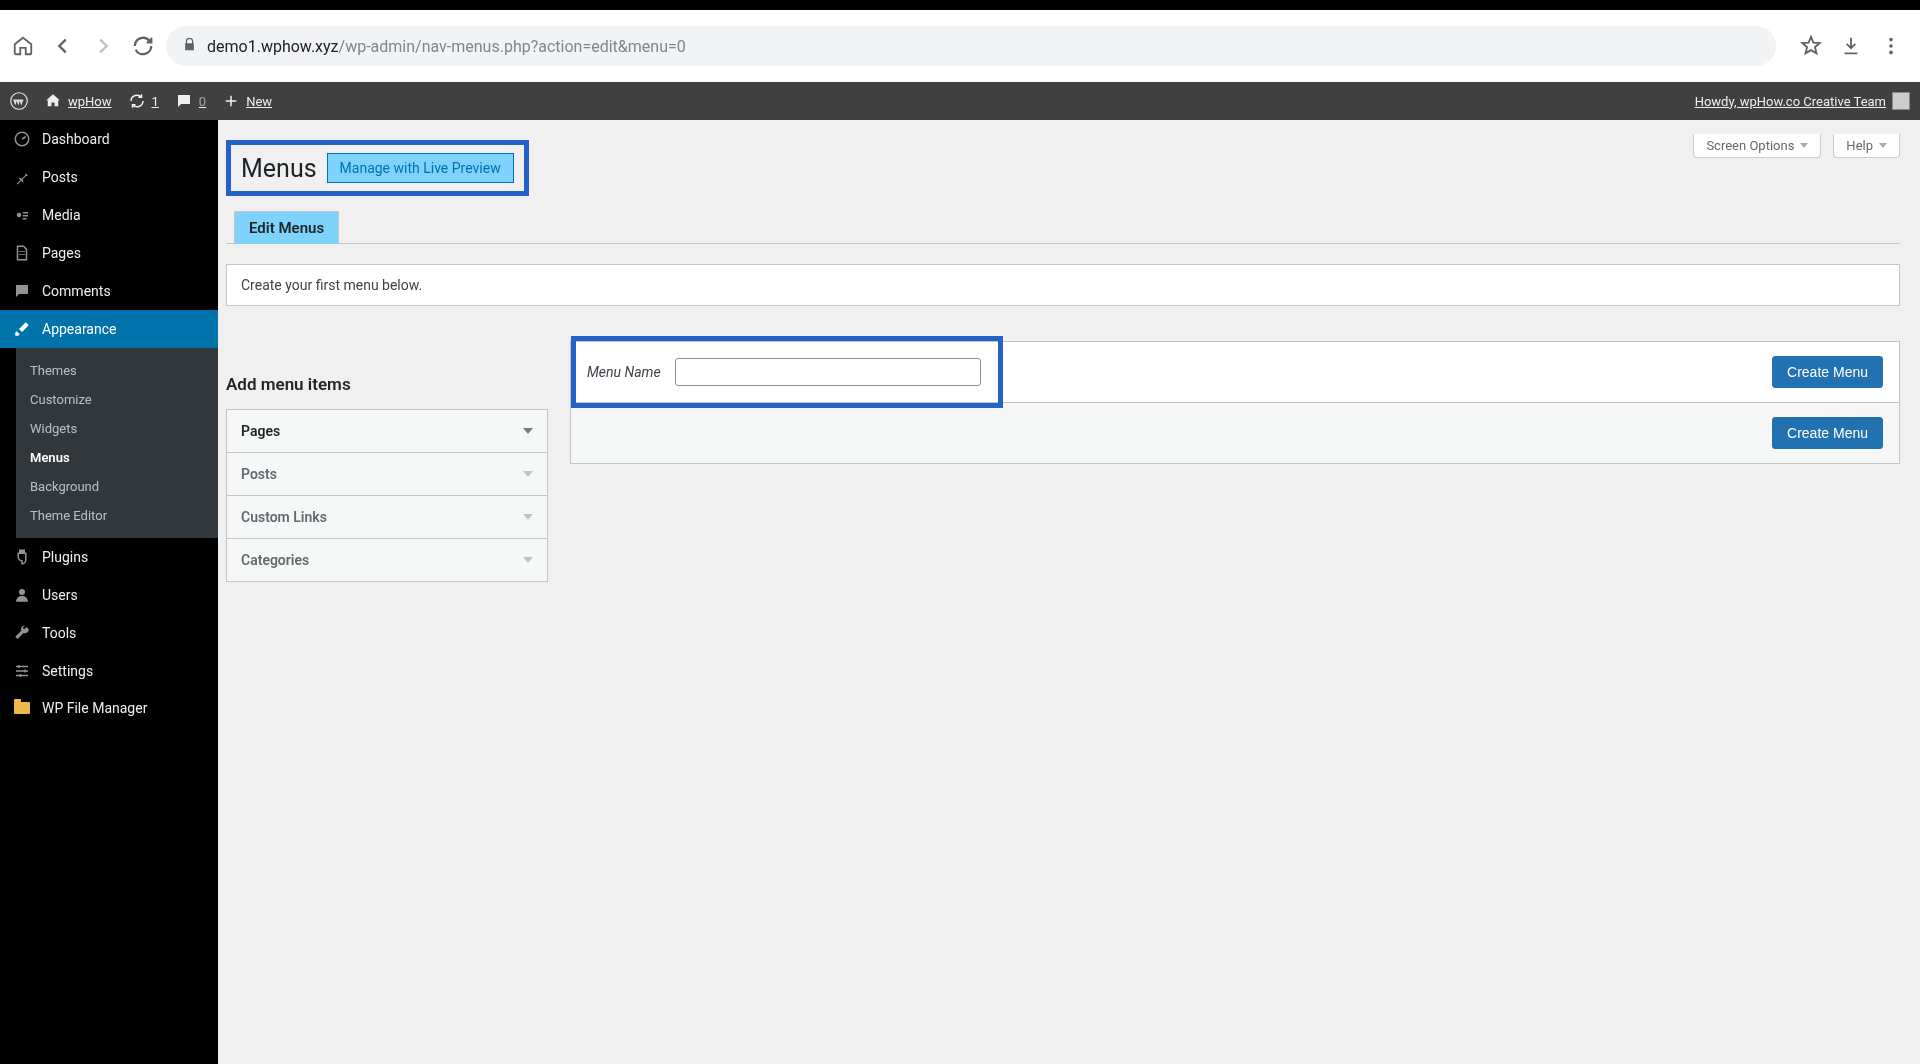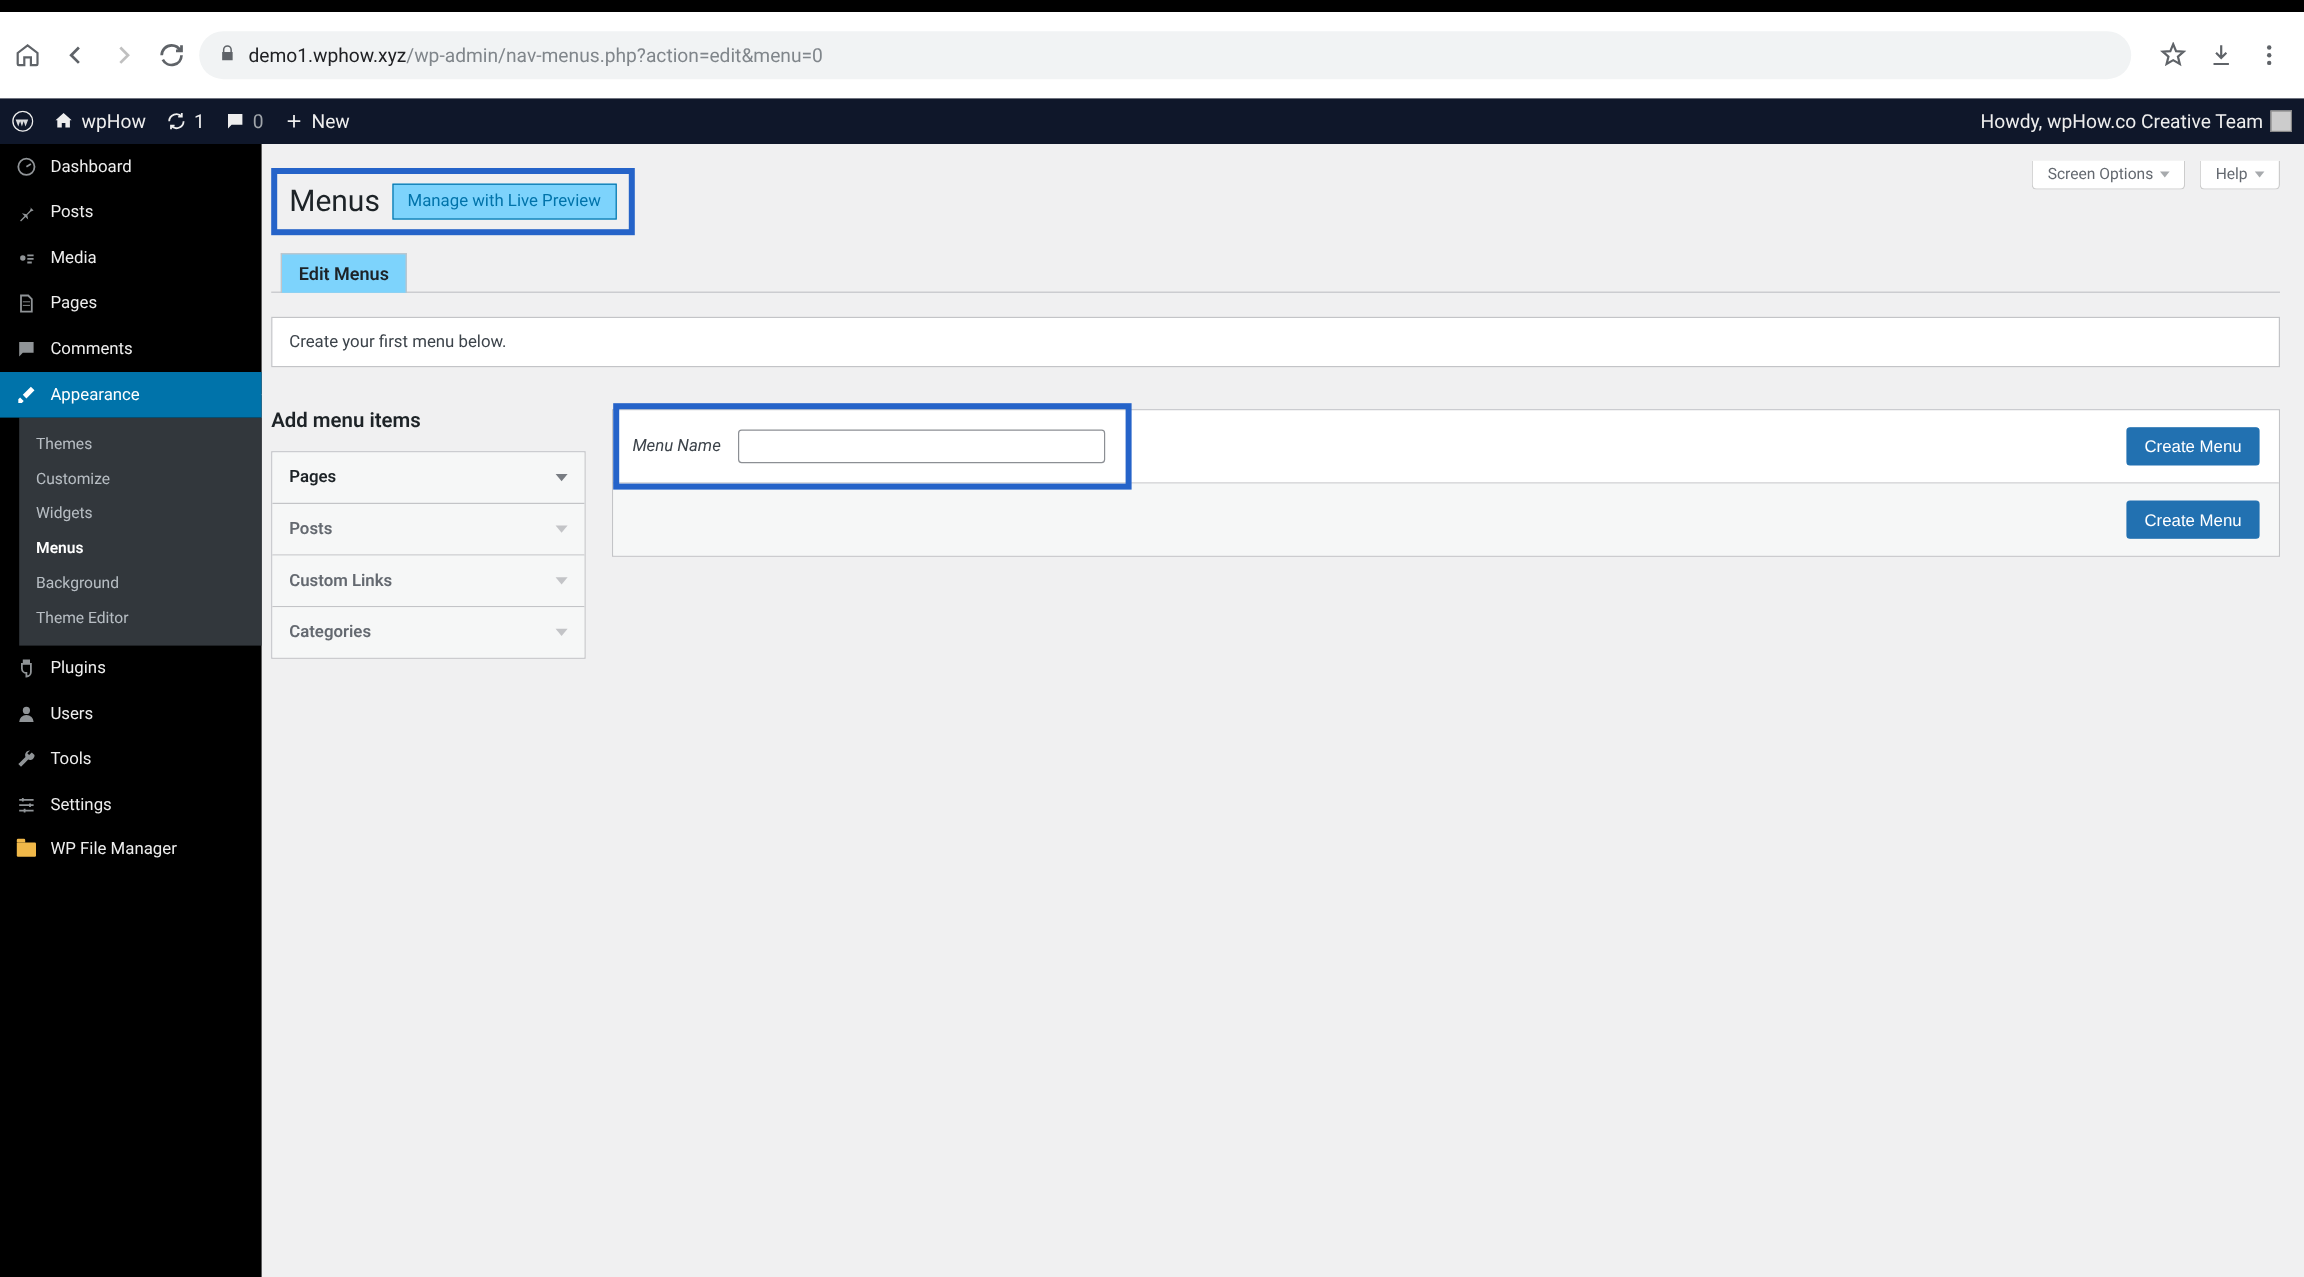--- a/index.html
+++ b/index.html
@@ -10,21 +10,21 @@
 .browser-controls { display: flex; gap: 18px; align-items: center; }
 .bicon { width: 22px; height: 22px; display: flex; align-items: center; justify-content: center; color: #5f6368; cursor: pointer; }
 .bicon.disabled { color: #c0c0c0; }
 .url-bar { flex: 1; display: flex; align-items: center; background: #f1f3f4; border-radius: 22px; height: 40px; padding: 0 16px; gap: 10px; font-size: 16px; }
 .url-bar .lock { color: #5f6368; }
 .url-domain { color: #202124; }
 .url-path { color: #80868b; }
 .browser-right { display: flex; gap: 18px; align-items: center; padding: 0 6px 0 12px; }
 .bicon svg { width: 22px; height: 22px; }
 
-.wpadminbar { height: 38px; background: #0f172a; color: #eee; display: flex; align-items: center; justify-content: space-between; padding: 0 10px; font-size: 16px; }
+.wpadminbar { height: 38px; background: #404040; color: #eee; display: flex; align-items: center; justify-content: space-between; padding: 0 10px; font-size: 13px; text-decoration: underline; }
 .wpadminbar-left, .wpadminbar-right { display: flex; align-items: center; gap: 16px; }
 .ab-item { display: flex; align-items: center; gap: 6px; color: #eee; cursor: pointer; }
 .ab-item .count { color: #a0a5aa; }
 .ab-avatar { width: 18px; height: 18px; background: #ccc; border: 1px solid #888; }
 
 .wp-body { display: flex; background: #f0f0f1; min-height: calc(100vh - 110px); }
 
 .adminmenu { width: 218px; background: #000000; color: #eee; font-size: 14px; }
 .menu-item { display: flex; align-items: center; gap: 10px; padding: 10px 12px; color: #eee; cursor: pointer; position: relative; }
 .menu-item.current { background: #0073aa; color: #fff; }
@@ -45,21 +45,21 @@
 .top-tabs { position: absolute; right: 20px; top: 14px; display: flex; gap: 12px; }
 .screen-tab { border: 1px solid #ccc; background: #fff; padding: 4px 12px; font-size: 13px; color: #646970; cursor: pointer; display: flex; align-items: center; gap: 6px; border-radius: 0 0 4px 4px; border-top: none; }
 .tri-down { width: 0; height: 0; border-left: 4px solid transparent; border-right: 4px solid transparent; border-top: 5px solid #a7aaad; }
 
 .nav-tab-wrapper { border-bottom: 1px solid #c3c4c7; margin-bottom: 20px; padding-left: 8px; }
 .nav-tab { display: inline-block; border: 1px solid #c3c4c7; border-bottom: none; background: #7dd3fc; padding: 7px 14px; font-size: 15px; font-weight: 600; color: #1d2327; margin-bottom: -1px; }
 
 .notice-box { border: 1px solid #c3c4c7; background: #fff; padding: 12px 14px; margin-bottom: 35px; font-size: 14px; color: #3c434a; }
 
 .columns { display: flex; gap: 22px; }
-.col-left { width: 262px; }
+.col-left { width: 322px; margin-top: 33px; }
 .col-right { flex: 1; }
 .section-h { font-size: 17px; font-weight: 600; margin-bottom: 15px; color: #1d2327; }
 
 .accordion { border: 1px solid #c3c4c7; }
 .acc-item { border-bottom: 1px solid #c3c4c7; background: #f6f7f7; padding: 13px 14px; display: flex; justify-content: space-between; align-items: center; cursor: pointer; font-weight: 600; color: #646970; font-size: 14px; }
 .acc-item:last-child { border-bottom: none; }
 .acc-item.active { color: #1d2327; }
 .tri-acc { width: 0; height: 0; border-left: 5px solid transparent; border-right: 5px solid transparent; border-top: 6px solid #787c82; }
 .acc-item:not(.active) .tri-acc { border-top-color: #c3c4c7; }
 

